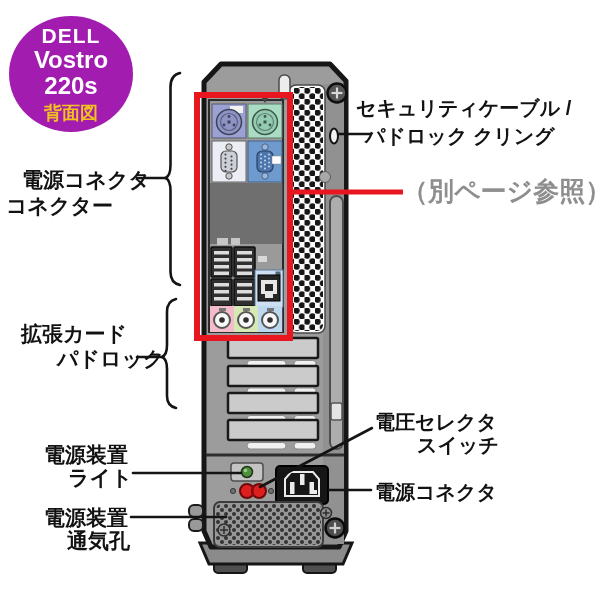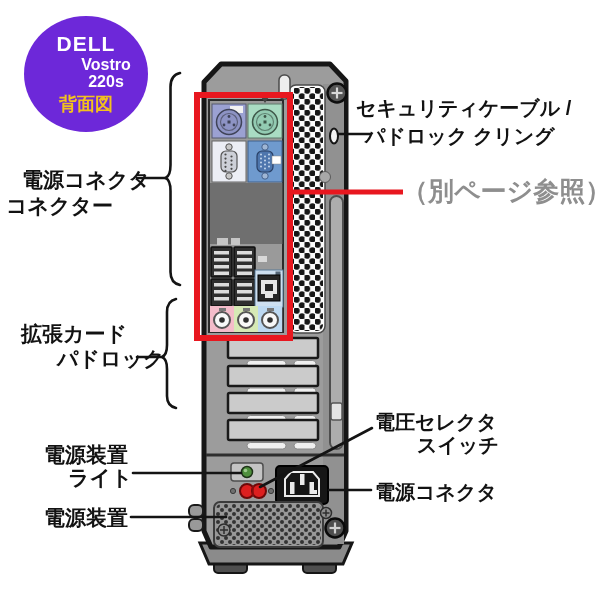--- a/index.html
+++ b/index.html
@@ -3,25 +3,25 @@
 <meta charset="utf-8">
 <style>
   html,body{margin:0;padding:0;background:#ffffff;}
   .stage{position:relative;width:600px;height:600px;background:#ffffff;overflow:hidden;
          font-family:"Liberation Sans","DejaVu Sans",sans-serif;}
   .art{position:absolute;left:0;top:0;}
   .lbl{position:absolute;font-weight:bold;color:#121212;white-space:nowrap;line-height:1.1;}
   .fs20{font-size:20px;}
   .fs21{font-size:21px;}
   .note{font-size:26px;color:#8e8e8e;}
-  .badge{position:absolute;left:24px;top:16px;width:124px;height:116px;border-radius:50%;
-         background:#6d28d9;display:flex;flex-direction:column;align-items:center;justify-content:center;
+  .badge{position:absolute;left:9px;top:16px;width:124px;height:116px;border-radius:50%;
+         background:#a21caf;display:flex;flex-direction:column;align-items:center;justify-content:center;
          text-align:center;}
   .badge .brand{color:#ffffff;font-weight:bold;font-size:21px;line-height:1.05;letter-spacing:1px;}
-  .badge .model{color:#ffffff;font-weight:bold;font-size:16px;line-height:1.1;margin-left:40px;}
+  .badge .model{color:#ffffff;font-weight:bold;font-size:24px;line-height:1.1;}
   .badge .view{color:#f2c11e;font-weight:bold;font-size:18px;line-height:1.1;margin-top:4px;}
 </style>
 </head>
 <body>
 
 <div class="stage">
 
   <svg class="art" width="600" height="600" viewBox="0 0 600 600">
     <defs>
       <pattern id="dotsBig" width="10.5" height="11" patternUnits="userSpaceOnUse">
@@ -263,18 +263,19 @@
   <div class="lbl fs21" style="left:22px;top:168px;">電源コネクタ</div>
   <div class="lbl fs21" style="left:6px;top:194px;">コネクター</div>
 
   <div class="lbl fs21" style="left:21px;top:322px;">拡張カード</div>
   <div class="lbl fs21" style="left:57px;top:347px;">パドロック</div>
 
   <div class="lbl fs21" style="left:44px;top:443px;">電源装置</div>
   <div class="lbl fs21" style="left:68px;top:466px;">ライト</div>
 
   <div class="lbl fs21" style="left:44px;top:506px;">電源装置</div>
+  <div class="lbl fs21" style="left:67px;top:529px;">通気孔</div>
 
   <div class="lbl fs20" style="left:375px;top:411px;">電圧セレクタ</div>
   <div class="lbl fs20" style="left:375px;top:481px;">電源コネクタ</div>
 
   <div class="lbl fs20" style="left:417px;top:434px;">スイッチ</div>
 </div>
 
 </body></html>

